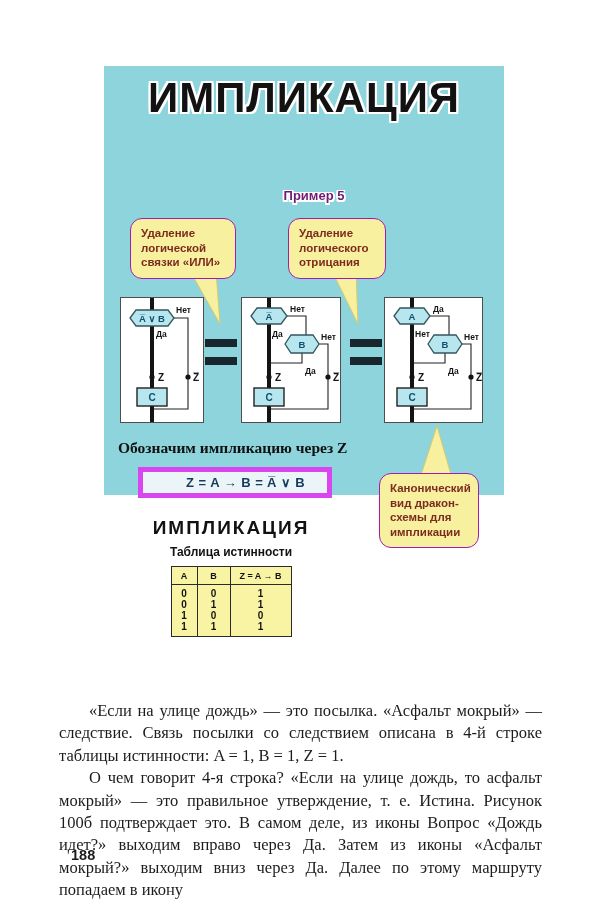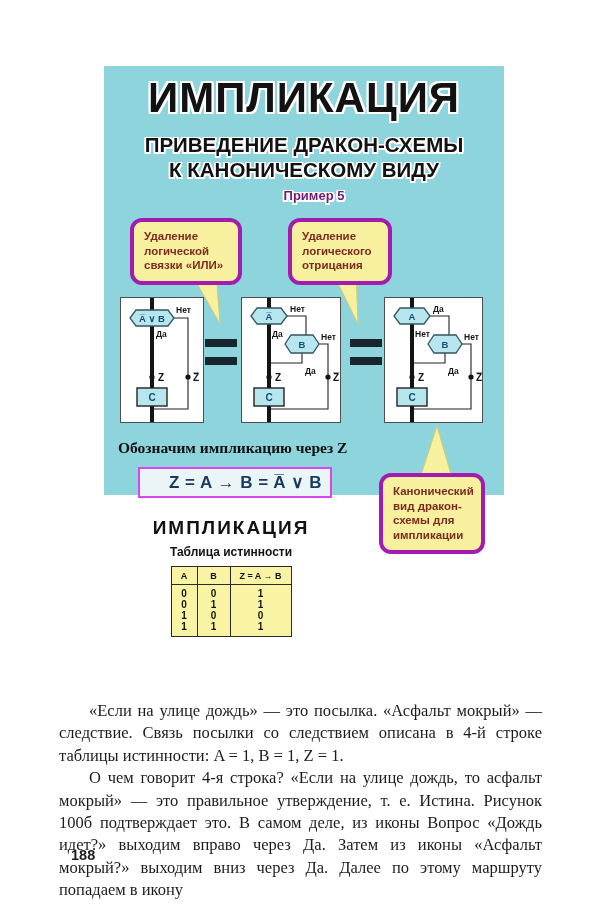--- a/index.html
+++ b/index.html
@@ -30,21 +30,21 @@
     position:absolute; top:66px; left:0; width:100%; text-align:center;
     font-family:"Liberation Sans", sans-serif; font-weight:700; font-size:20.5px;
     line-height:1.22; color:#121212;
   }
   .fig-example {
     position:absolute; top:122px; left:10px; width:100%; text-align:center;
     font-family:"Liberation Sans", sans-serif; font-weight:700; font-size:13px; color:#701a75;
   }
   
   .callout {
-    position:absolute; z-index:3; background:#f6f09f; border:4px solid #a21caf;
+    position:absolute; z-index:3; background:#f6f09f; border:1px solid #a21caf;
     border-radius:12px; padding:7px 10px 8px;
     font-family:"Liberation Sans", sans-serif; font-weight:700; font-size:11.5px;
     line-height:1.27; color:#7d2b1f;
   }
   .c1 { left:26px;  top:152px; width:84px; }
   .c2 { left:184px; top:152px; width:76px; }
   .c3 { left:275px; top:407px; width:78px; }
   .tails { position:absolute; left:0; top:0; width:400px; height:573px; z-index:2; pointer-events:none; }
   
   .dpanel {
@@ -64,23 +64,23 @@
   }
   .equals .bar { height:8px; background:#19262e; }
   .eq1 { left:101px; } .eq2 { left:246px; }
   
   .note {
     position:absolute; left:14px; top:373px; z-index:2;
     font-family:Liberation Serif, serif; font-weight:700; font-size:15.5px; color:#101010;
   }
   .formula-box {
     position:absolute; left:34px; top:401px; width:194px; height:31px; z-index:2;
-    background:#ebf5f7; border:2px solid #d946ef; box-sizing:border-box;
+    background:#ebf5f7; border:5px solid #d946ef; box-sizing:border-box;
     display:flex; align-items:center; justify-content:center;
-    font-family:"Liberation Sans", sans-serif; font-weight:700; font-size:17px;
+    font-family:"Liberation Sans", sans-serif; font-weight:700; font-size:13px;
     letter-spacing:0.5px; color:#173a5e;padding-left:21px;
   }
   
   .tt-panel {
     position:absolute; left:48px; top:442px; width:158px; height:124px;
     background:#ffffff; z-index:2;
   }
   .tt-title {
     text-align:center; margin-top:9px;
     font-family:"Liberation Sans", sans-serif; font-weight:700; font-size:19px;
@@ -119,24 +119,20 @@
   }
 </style>
 </head>
 <body>
 
 <div class="page">
 
   <div class="figure">
 
     <div class="fig-title halo-big">ИМПЛИКАЦИЯ</div>
-    <div class="fig-subtitle halo-sm">
-      <div>ПРИВЕДЕНИЕ ДРАКОН-СХЕМЫ</div>
-      <div>К КАНОНИЧЕСКОМУ ВИДУ</div>
-    </div>
     <div class="fig-example halo-sm">Пример 5</div>
 
     <svg class="tails" viewBox="0 0 400 573">
       <polygon points="86,205 112,205 116,258" fill="#f6f09f" stroke="#d9c96c" stroke-width="1"></polygon>
       <polygon points="228,205 252,205 254,258" fill="#f6f09f" stroke="#d9c96c" stroke-width="1"></polygon>
       <polygon points="316,412 348,412 333,360" fill="#f6f09f" stroke="#d9c96c" stroke-width="1"></polygon>
     </svg>
 
     <div class="callout c1">
       <div>Удаление</div>

